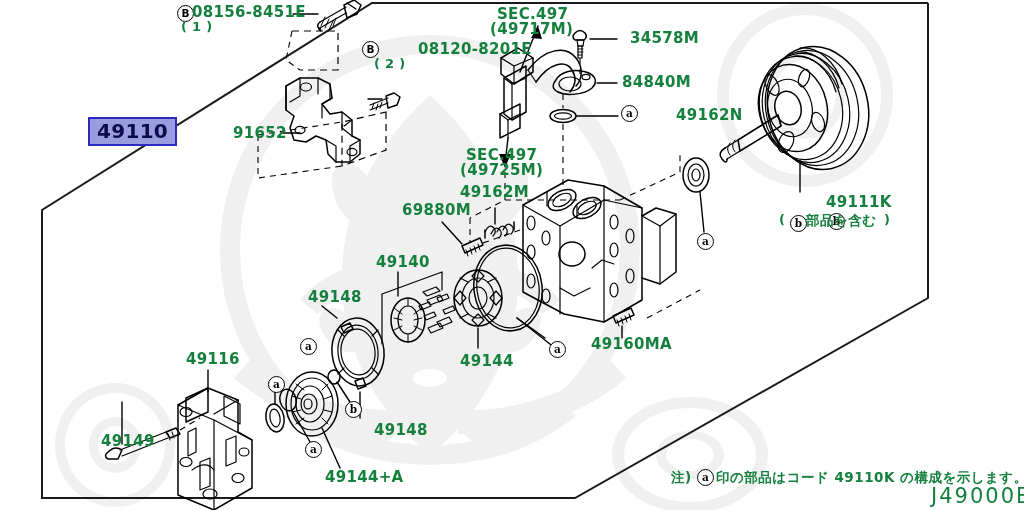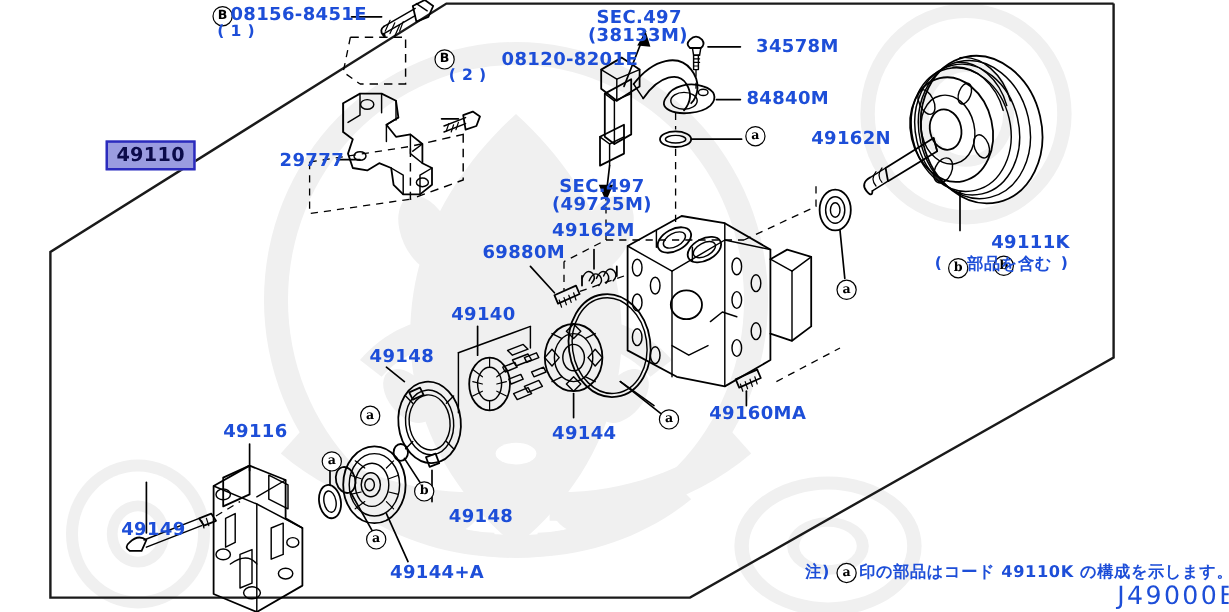--- a/index.html
+++ b/index.html
@@ -14,38 +14,38 @@
     background:#ffffff;
     overflow:hidden;
   }
   #stage svg{position:absolute;left:0;top:0;}
   
   .lbl{
     position:absolute;
     font-family:"DejaVu Sans","Liberation Sans",sans-serif;
     font-size:15px;
     font-weight:bold;
-    color:#1d4ed8;
+    color:#15803d;
     white-space:nowrap;
     letter-spacing:0.3px;
     line-height:1.05;
   }
   .lbl.sm{font-size:13px;}
   .lbl.jp{font-size:13.5px;letter-spacing:0.5px;}
   .lbl.code{
     font-size:21px;font-weight:normal;letter-spacing:2px;
   }
   
   .hilite{
     position:absolute;
     background:#9a9ce0;
     border:2px solid #2b2bbd;
     color:#0b0b4a;
     font-weight:bold;
-    font-size:16px;
+    font-size:20px;
     padding:2px 7px 3px 7px;
     letter-spacing:0.3px;
     line-height:1;
   }
   
   .circ{
     position:absolute;
     width:15px;height:15px;
     border:1.6px solid #000;
     border-radius:50%;
@@ -475,24 +475,24 @@
   <div class="circ" style="left:790px;top:215px;">b</div>
 
   <div class="hilite" style="left:88px;top:117px;">49110</div>
 
   <div class="lbl" style="left:192px;top:5px;">08156-8451E</div>
   <div class="lbl sm" style="left:181px;top:20px;">( 1 )</div>
 
   <div class="lbl" style="left:376px;top:42px;margin-left:42px;">08120-8201E</div>
   <div class="lbl sm" style="left:374px;top:57px;">( 2 )</div>
 
-  <div class="lbl" style="left:233px;top:126px;">29777</div>
+  <div class="lbl" style="left:233px;top:126px;">91652</div>
 
   <div class="lbl" style="left:497px;top:7px;">SEC.497</div>
-  <div class="lbl" style="left:490px;top:22px;">(38133M)</div>
+  <div class="lbl" style="left:490px;top:22px;">(49717M)</div>
 
   <div class="lbl" style="left:466px;top:148px;">SEC.497</div>
   <div class="lbl" style="left:460px;top:163px;">(49725M)</div>
 
   <div class="lbl" style="left:630px;top:31px;">34578M</div>
 
   <div class="lbl" style="left:622px;top:75px;">84840M</div>
 
   <div class="lbl" style="left:636px;top:108px;margin-left:40px;">49162N</div>
 

